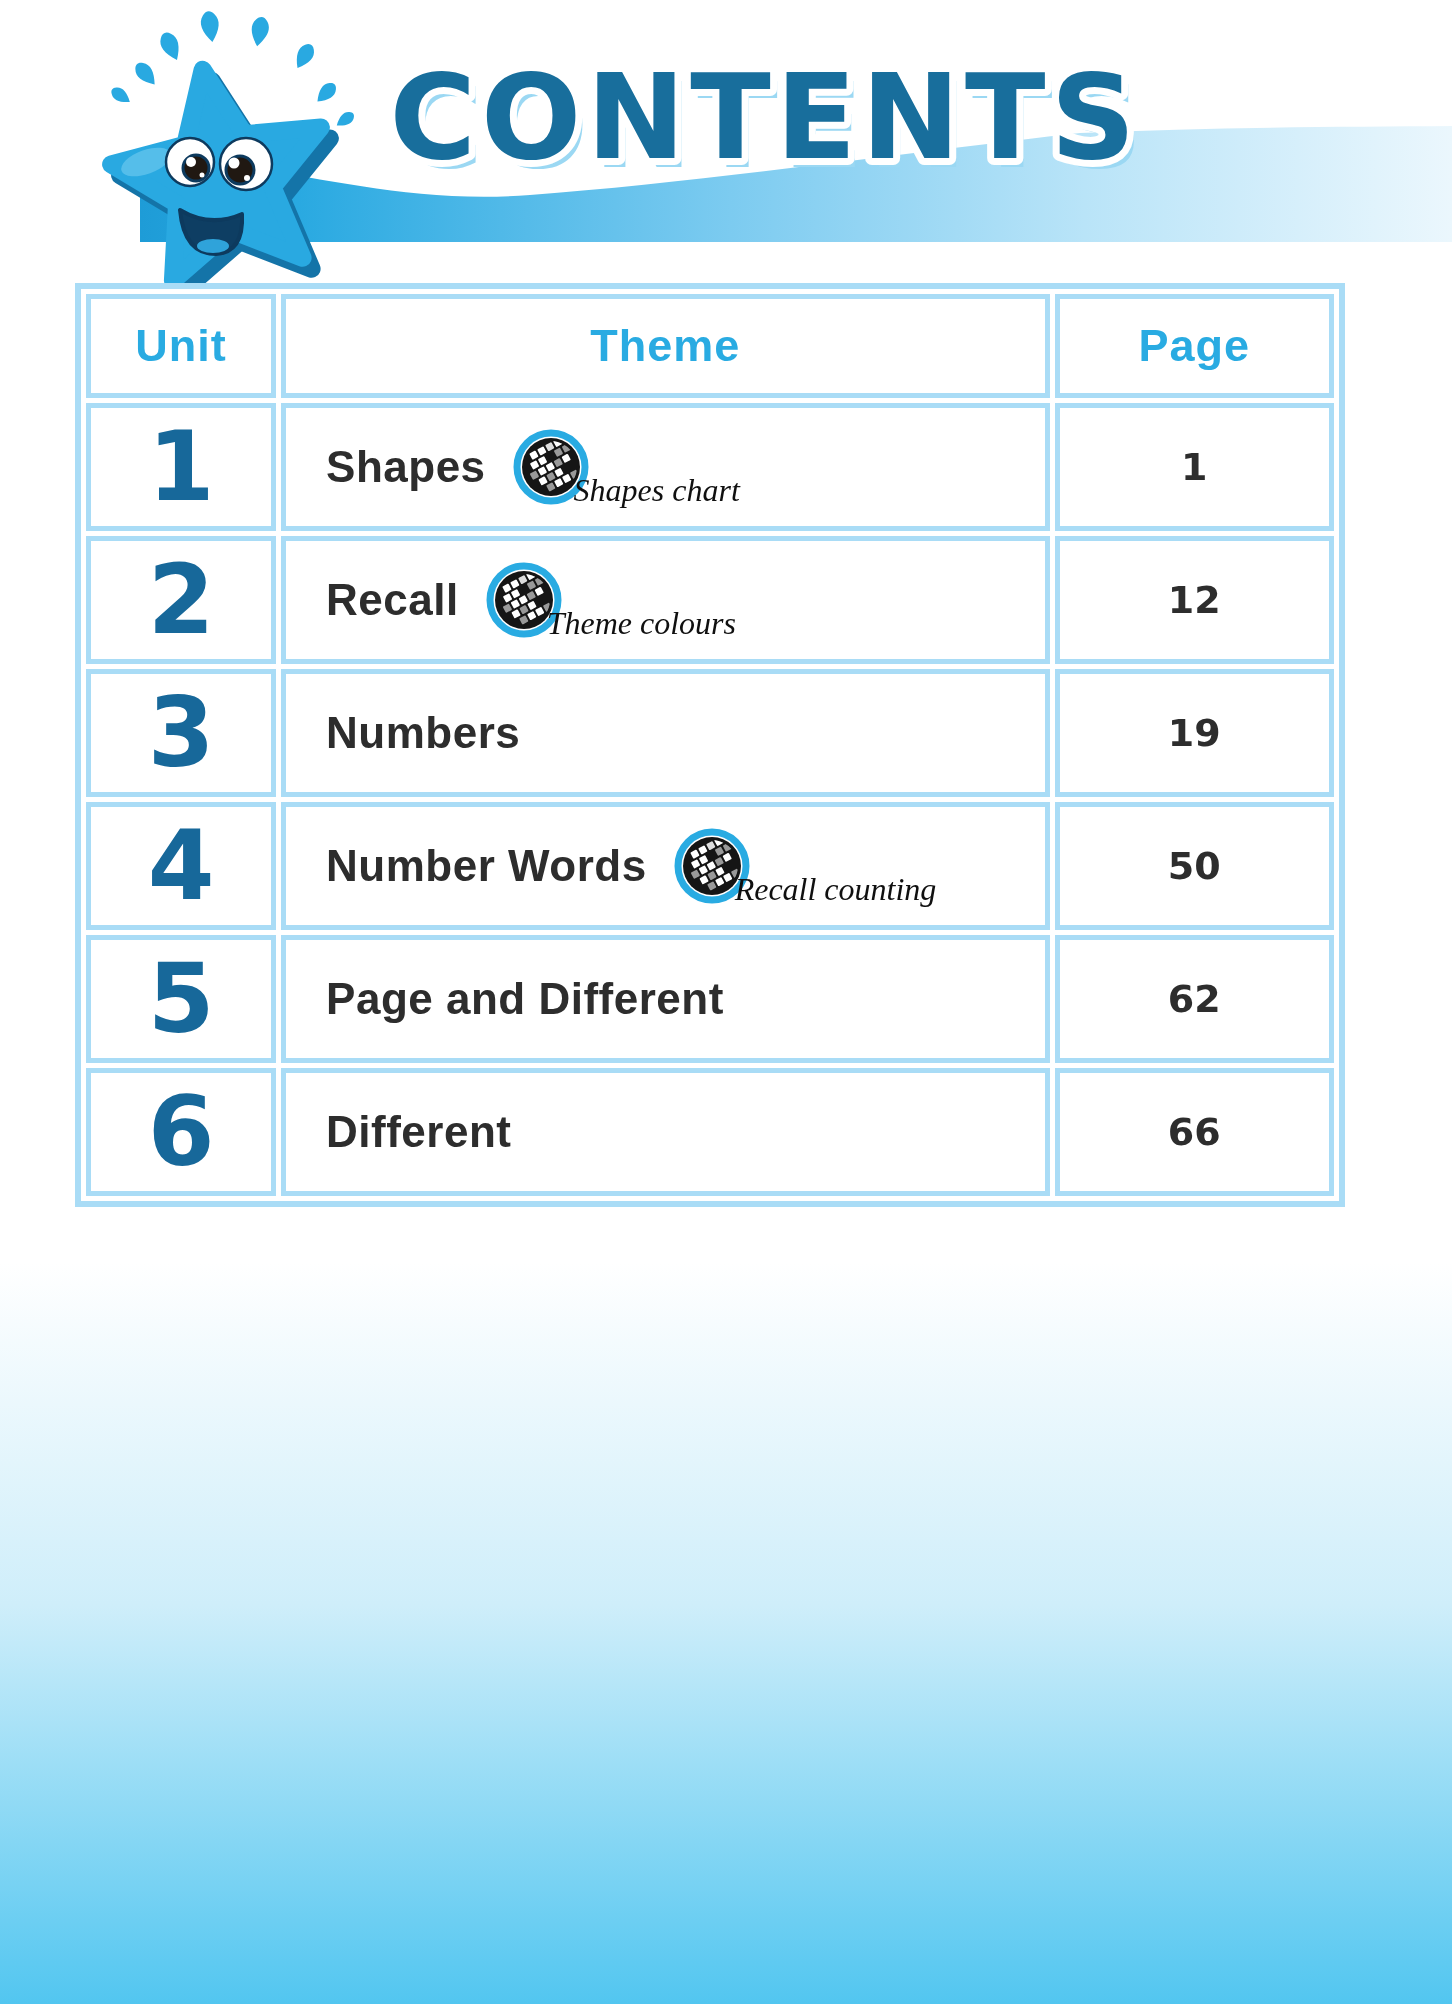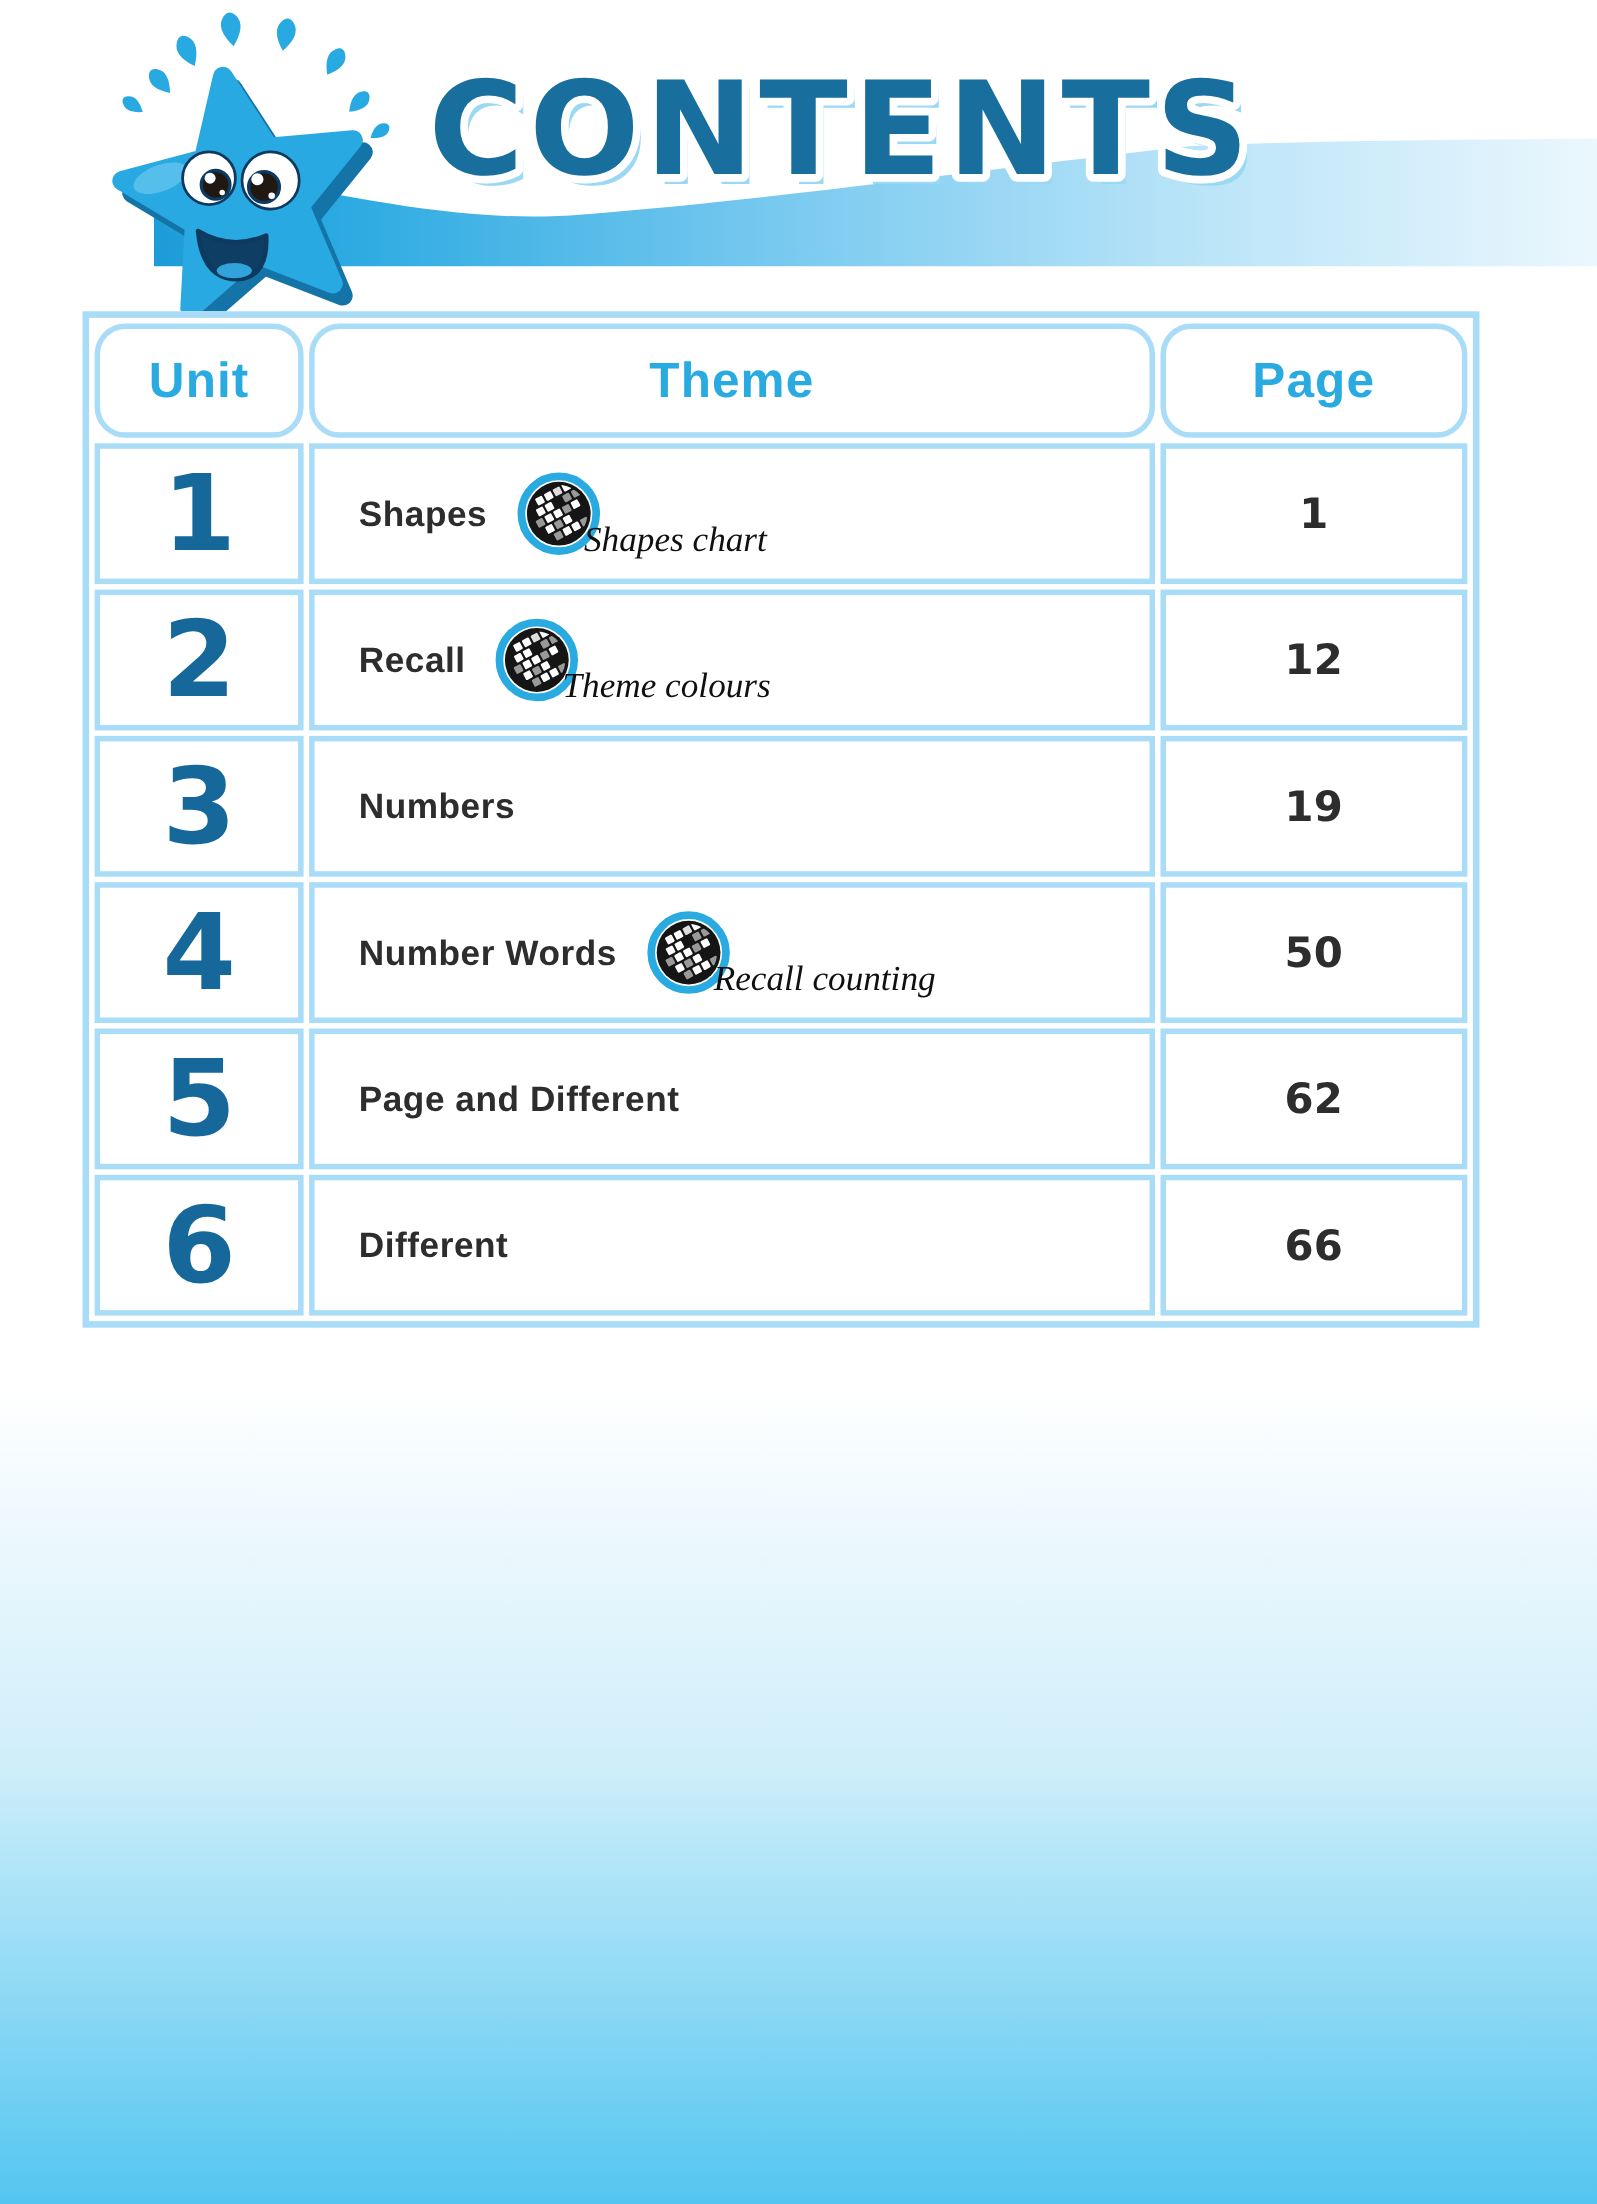--- a/index.html
+++ b/index.html
@@ -21,29 +21,29 @@
     position:absolute;left:75px;top:283px;
     border-collapse:separate;border-spacing:5px;
     background:#ffffff;border:6px solid #A9DCF6;
     width:1270px;table-layout:fixed;
   }
   .toc th,.toc td{border:5px solid #A9DCF6;background:#fff;}
   .col-unit{width:185px;}
   .col-theme{width:748px;}
   .col-page{width:272px;}
   .toc thead th{height:92px;text-align:center;vertical-align:middle;
-    font-size:45px;font-weight:bold;color:#29ABE2;letter-spacing:1px;border-radius:28px;}
+    font-size:45px;font-weight:bold;color:#29ABE2;letter-spacing:1px;}
   .toc tbody td{height:116px;vertical-align:middle;}
   .unit-cell{text-align:center;font-family:"DejaVu Sans",sans-serif;
     font-size:96px;font-weight:bold;color:#17689A;line-height:1;}
   .page-cell{text-align:center;font-family:"DejaVu Sans",sans-serif;
     font-size:38px;font-weight:bold;color:#2D2D2D;}
   .theme-cell{padding-left:40px;text-align:left;overflow:visible;}
   .theme-line{display:flex;align-items:center;}
-  .theme-text{font-size:32px;font-weight:bold;color:#2D2D2D;letter-spacing:0.5px;
+  .theme-text{font-size:44px;font-weight:bold;color:#2D2D2D;letter-spacing:0.5px;
     font-family:"Liberation Sans",sans-serif;white-space:nowrap;}
   .qr-wrap{position:relative;display:inline-block;width:78px;height:78px;
     margin-left:26px;flex:0 0 auto;}
   .qr-icon{width:78px;height:78px;display:block;}
   .qr-label{position:absolute;left:62px;top:44px;white-space:nowrap;
     font-family:"Liberation Serif",serif;font-style:italic;font-size:32px;color:#101010;}
   .hidden-defs{position:absolute;width:0;height:0;overflow:hidden;}
 </style>
 </head>
 <body>

